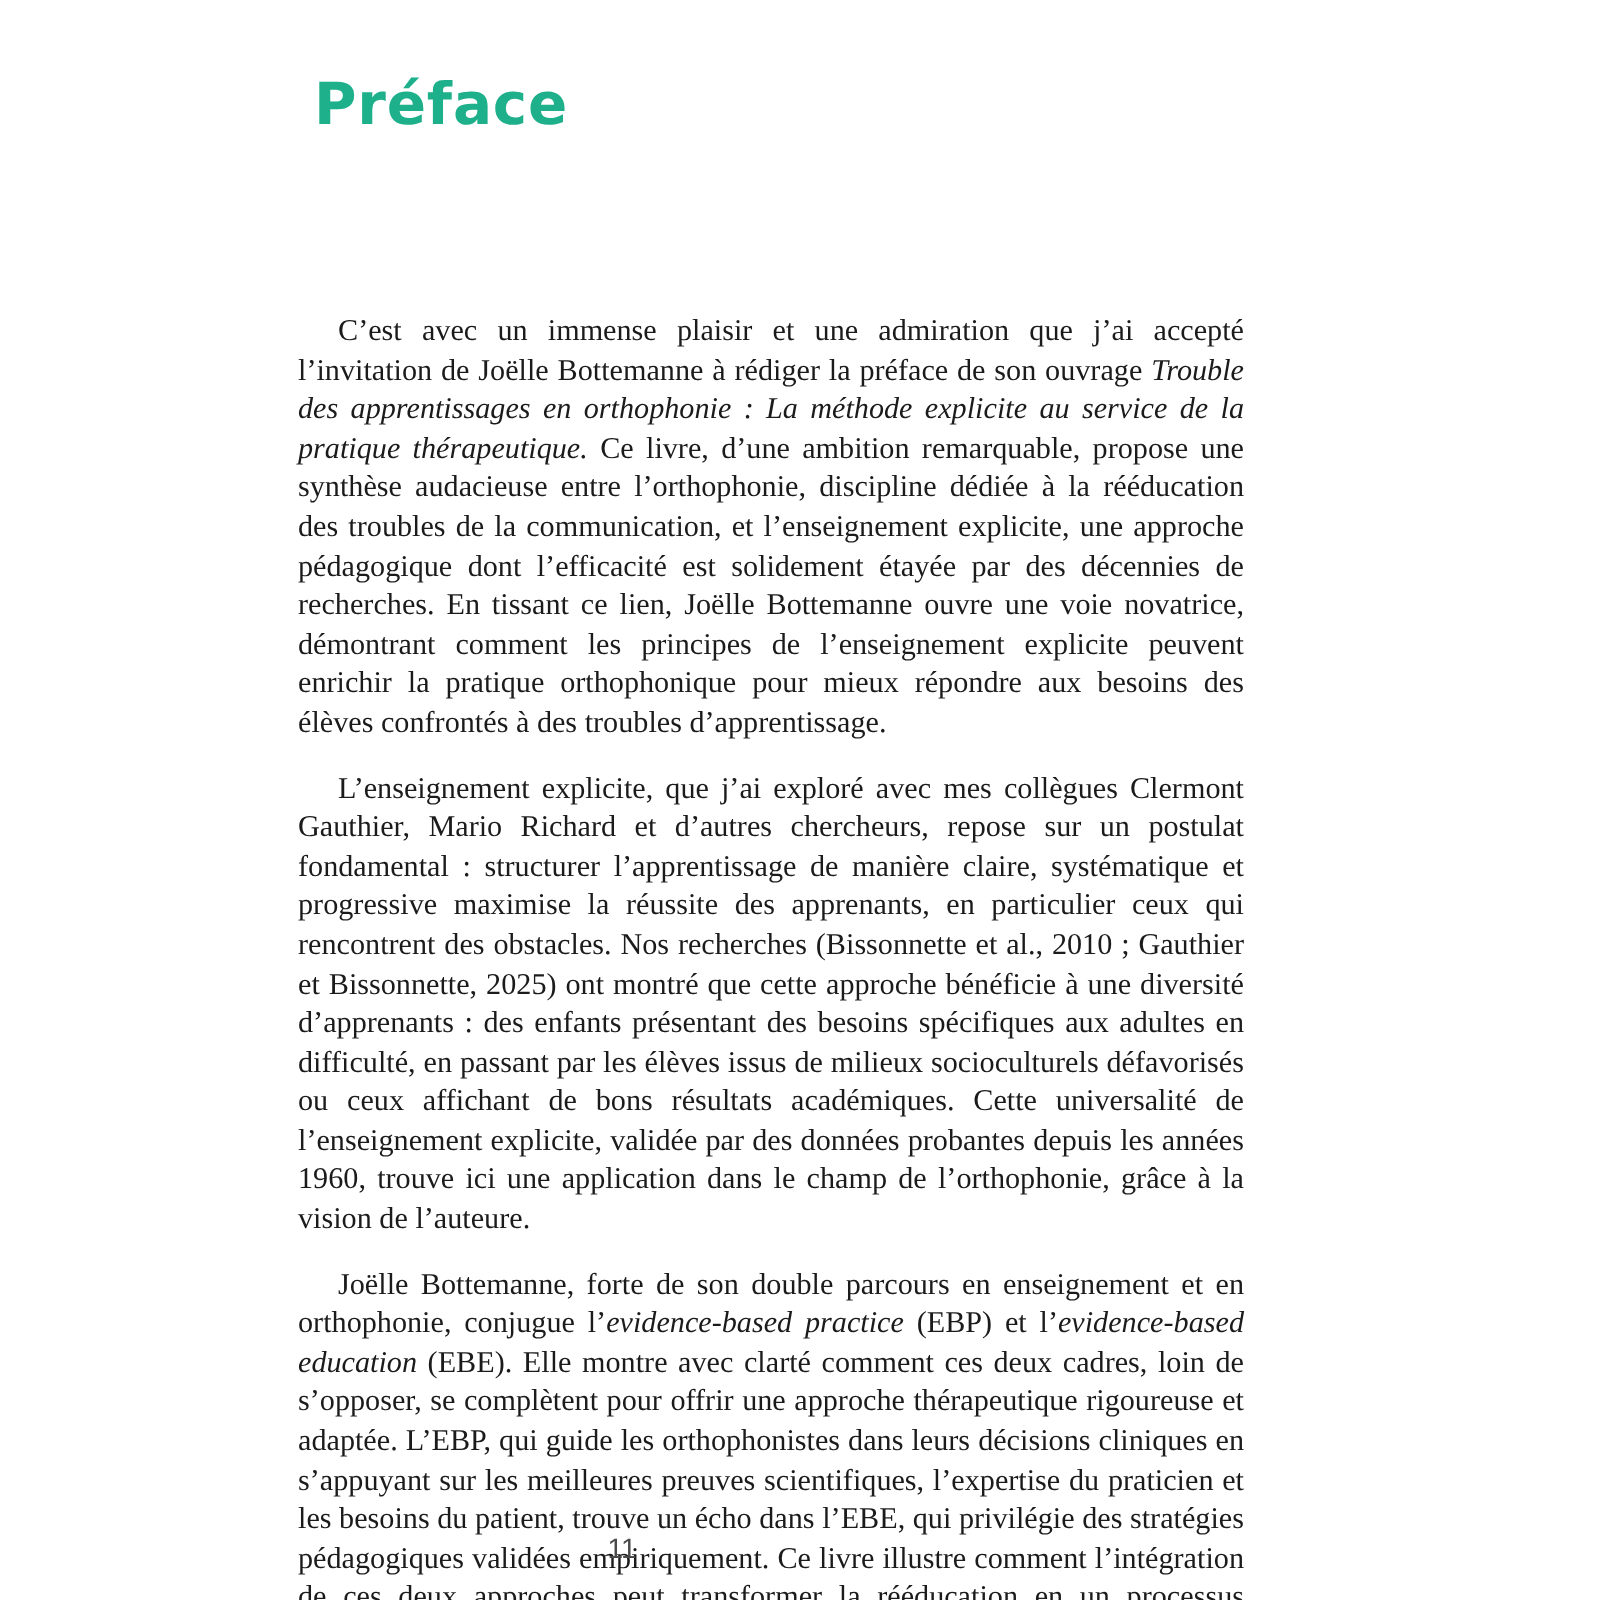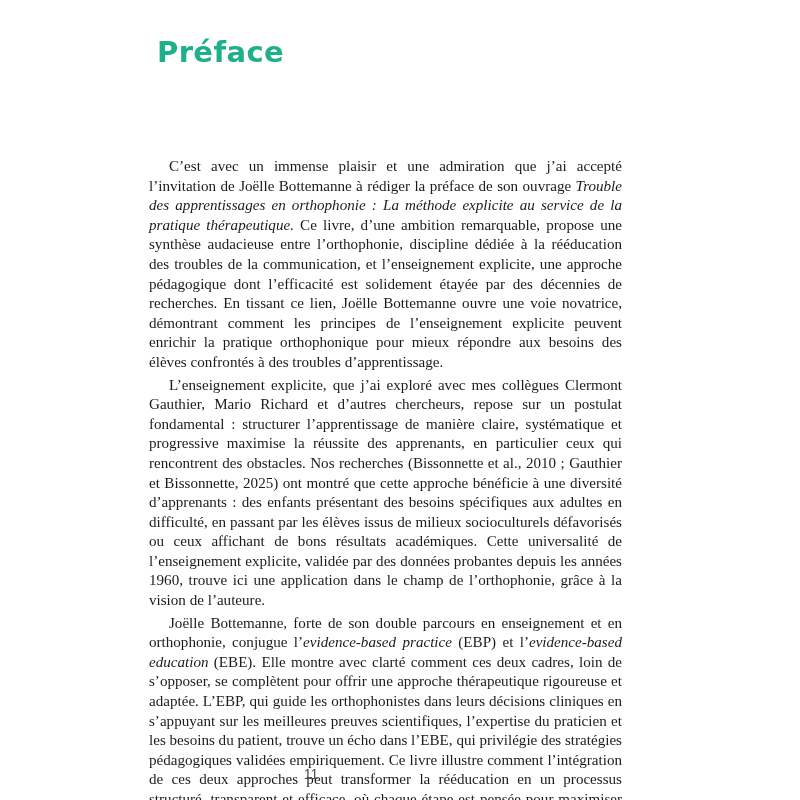--- a/index.html
+++ b/index.html
@@ -47,21 +47,21 @@
     -webkit-hyphens: manual;
   }
 
   .para {
     margin: 0;
     text-indent: 20px;
     text-align: justify;
   }
 
   .para + .para {
-    margin-top: 3px;
+    margin-top: 13px;
   }
 
   .para em,
   .para i {
     font-style: italic;
   }
 
   .page-number {
     position: absolute;
     left: 0;

